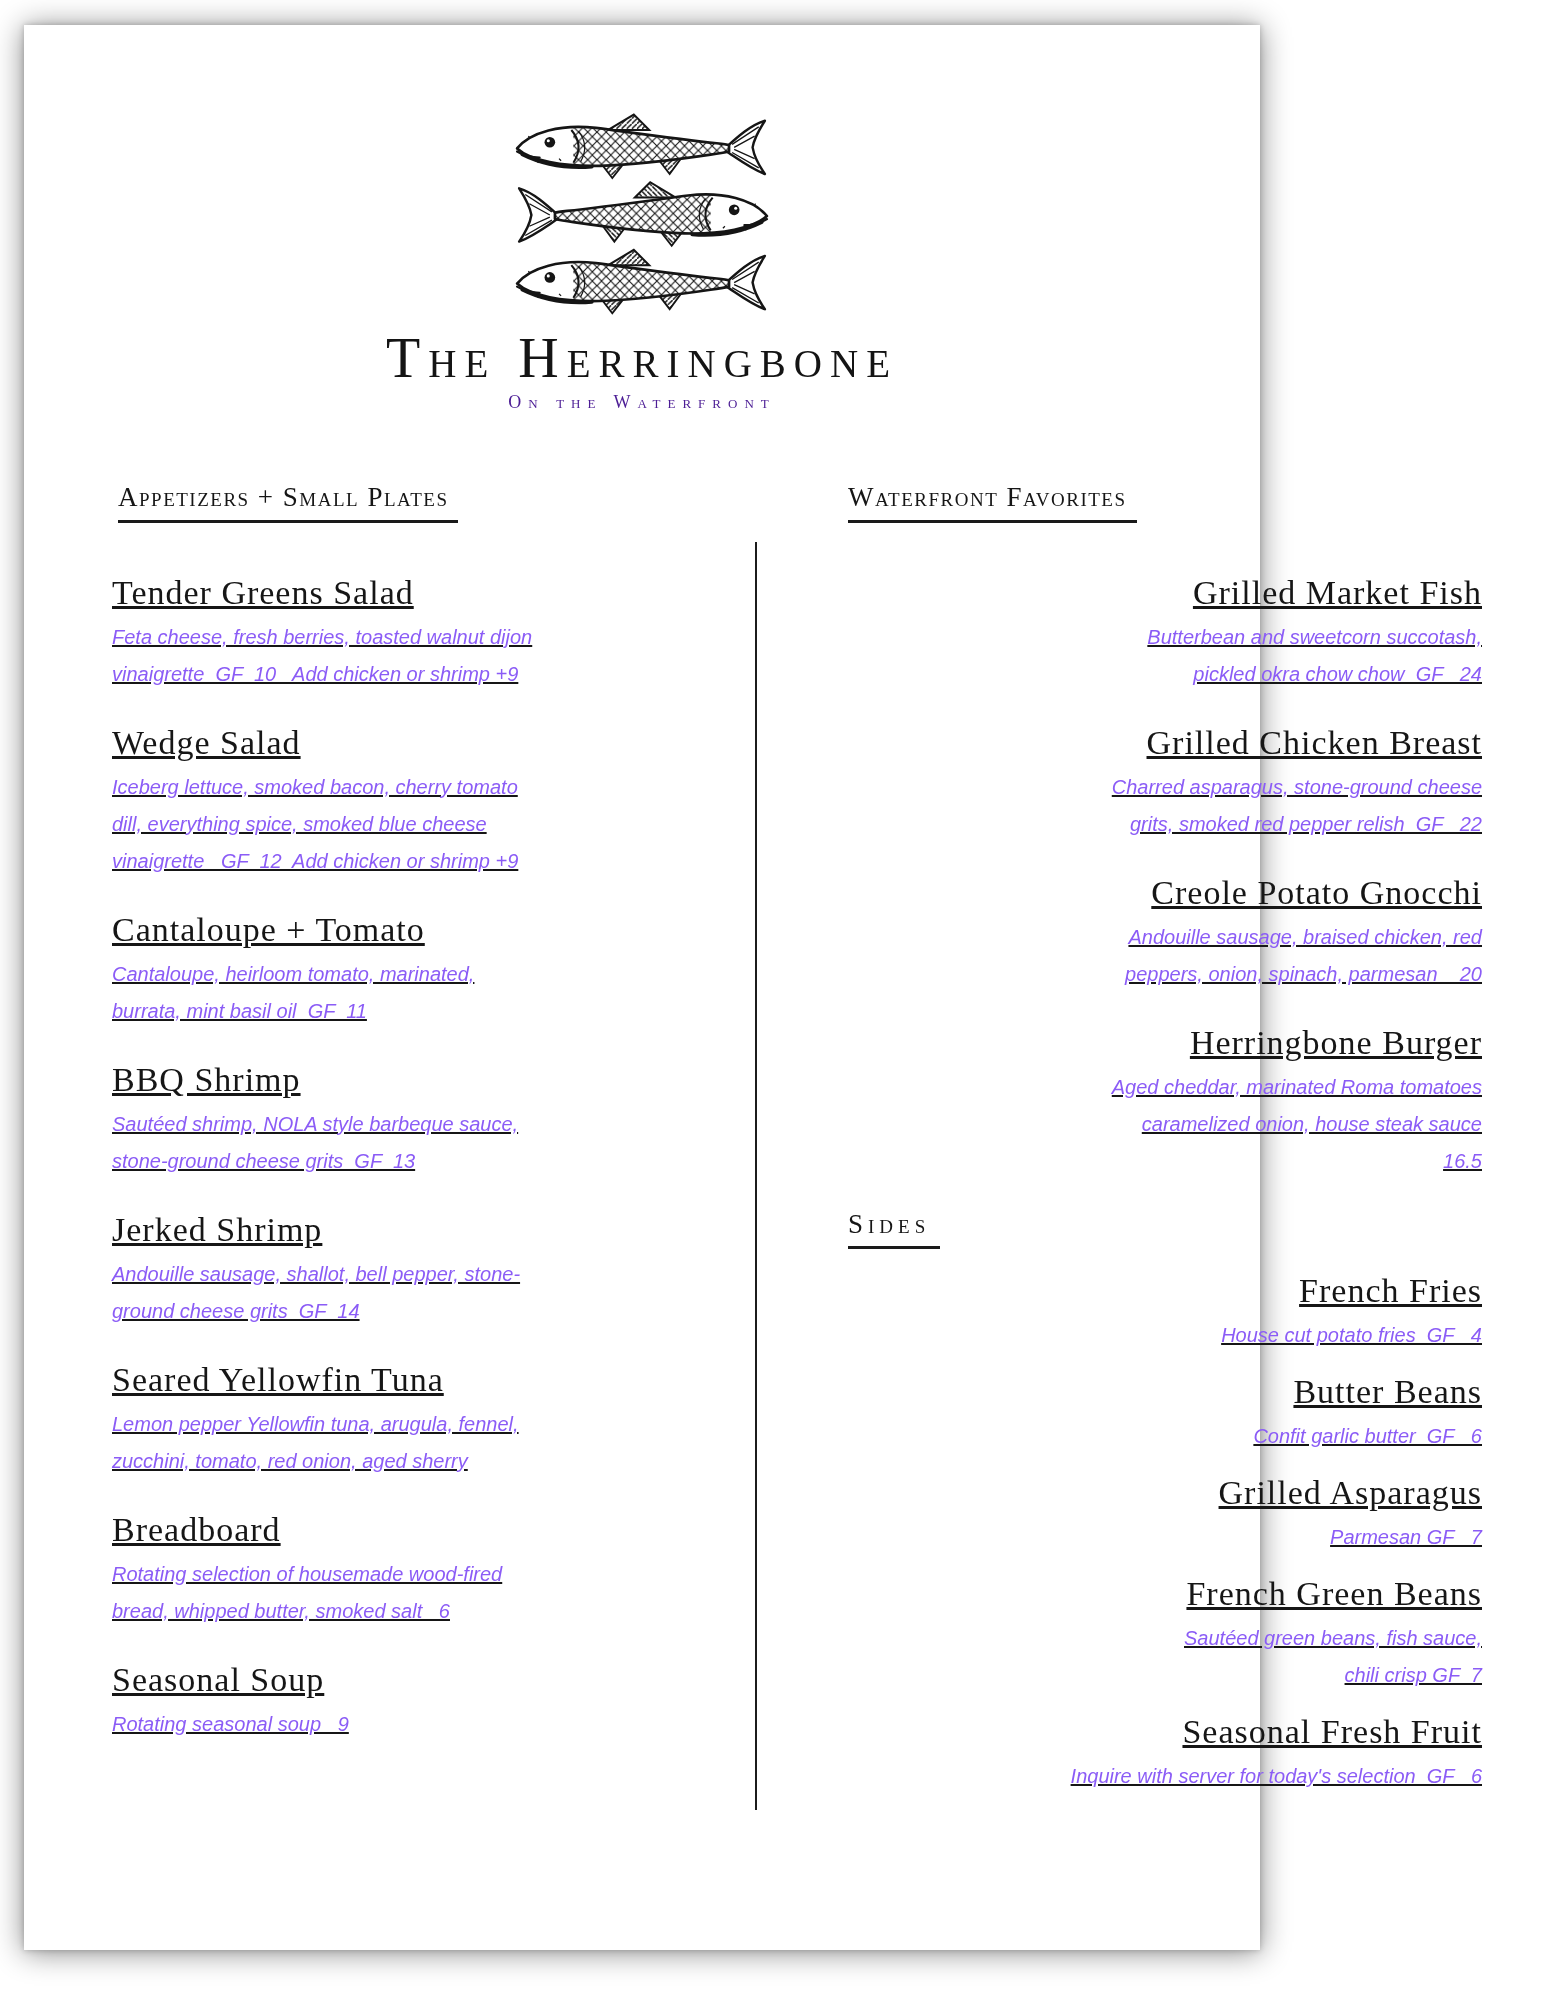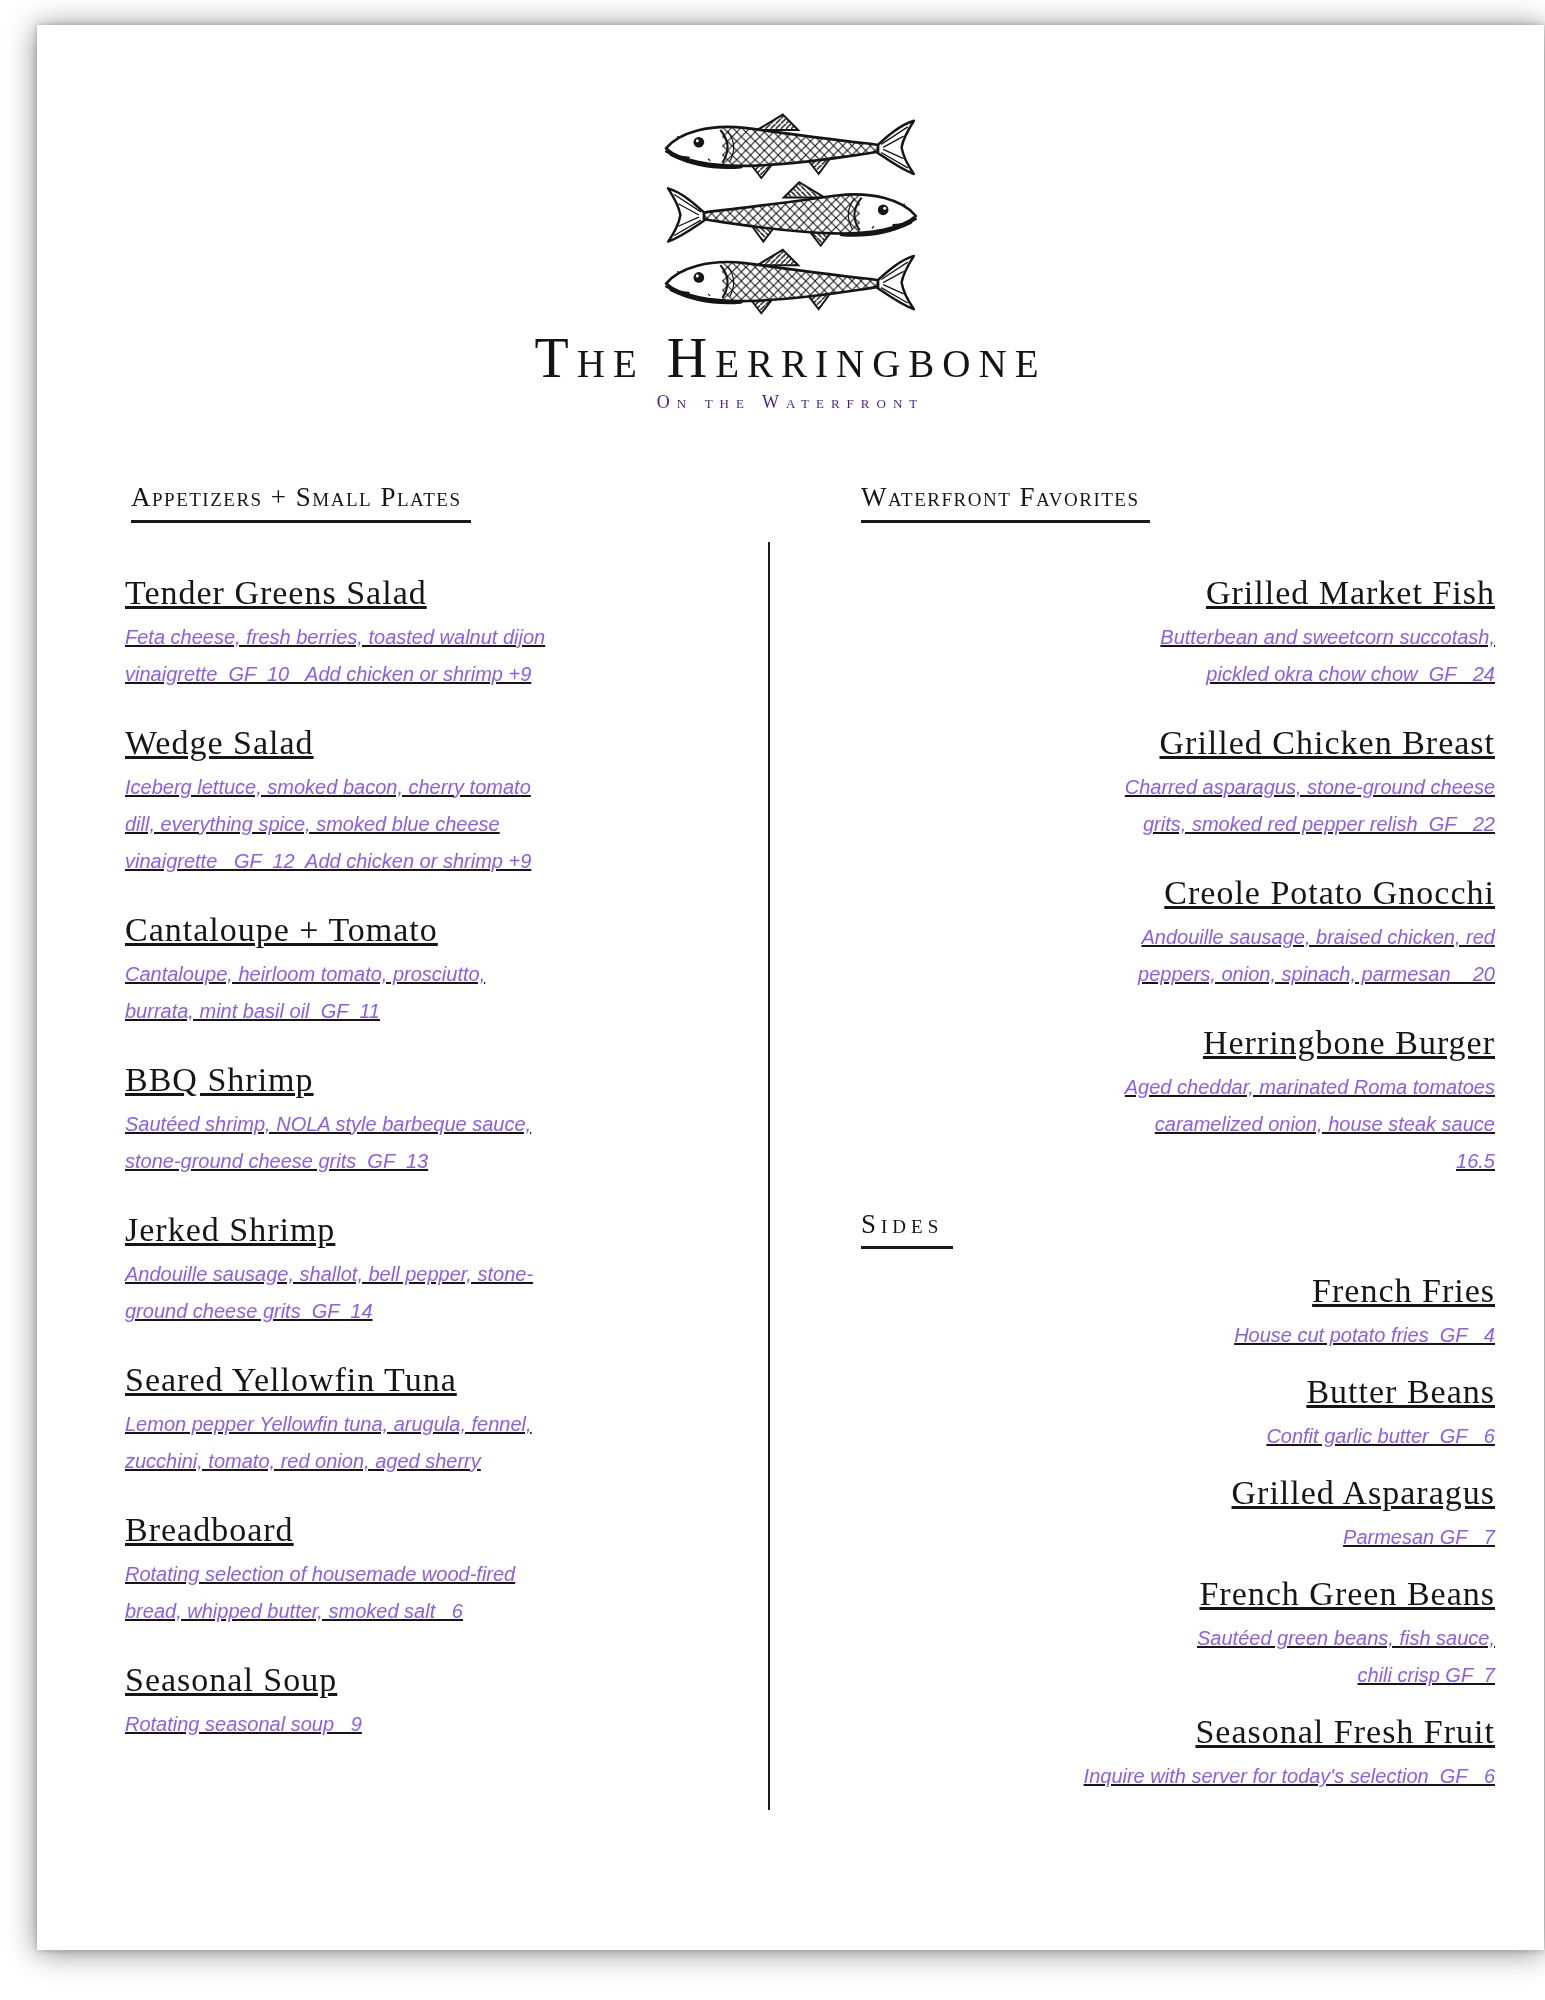--- a/index.html
+++ b/index.html
@@ -1,18 +1,18 @@
 <!DOCTYPE html>
 <html><head>
 <meta charset="utf-8">
 <style>
   html,body{margin:0;padding:0;background:#ffffff;}
   body{width:1545px;height:2000px;position:relative;overflow:hidden;
        font-family:"Liberation Serif",serif;color:#161616;}
-  .paper{position:absolute;left:37px;top:25px;width:1507px;height:1925px;
+  .paper{position:absolute;left:24px;top:25px;width:1236px;height:1925px;
          background:#ffffff;box-shadow:0 2px 28px rgba(0,0,0,0.48), 0 0 6px rgba(0,0,0,0.22);
          box-sizing:border-box;}
   .logo-wrap{padding-top:88px;text-align:center;}
   .logo-fish{display:block;margin:0 auto;width:256px;height:206px;}
   .brand-title{margin-top:10px;text-align:center;font-variant:small-caps;
                font-size:56px;letter-spacing:8px;line-height:1.05;color:#141414;}
   .brand-tagline{margin-top:4px;text-align:center;font-variant:small-caps;
                  font-size:18px;letter-spacing:7px;color:#4c1d95;}
   .col{position:absolute;top:458px;}
   .col-left{left:88px;width:640px;}
@@ -85,21 +85,21 @@
 
       <div class="menu-item">
         <div class="item-name">Wedge Salad</div>
         <div class="desc-line">Iceberg lettuce, smoked bacon, cherry tomato</div>
         <div class="desc-line">dill, everything spice, smoked blue cheese</div>
         <div class="desc-line">vinaigrette   GF  12  Add chicken or shrimp +9</div>
       </div>
 
       <div class="menu-item">
         <div class="item-name">Cantaloupe + Tomato</div>
-        <div class="desc-line">Cantaloupe, heirloom tomato, prosciutto,</div>
+        <div class="desc-line">Cantaloupe, heirloom tomato, marinated,</div>
         <div class="desc-line">burrata, mint basil oil  GF  11</div>
       </div>
 
       <div class="menu-item">
         <div class="item-name">BBQ Shrimp</div>
         <div class="desc-line">Sautéed shrimp, NOLA style barbeque sauce,</div>
         <div class="desc-line">stone-ground cheese grits  GF  13</div>
       </div>
 
       <div class="menu-item">

